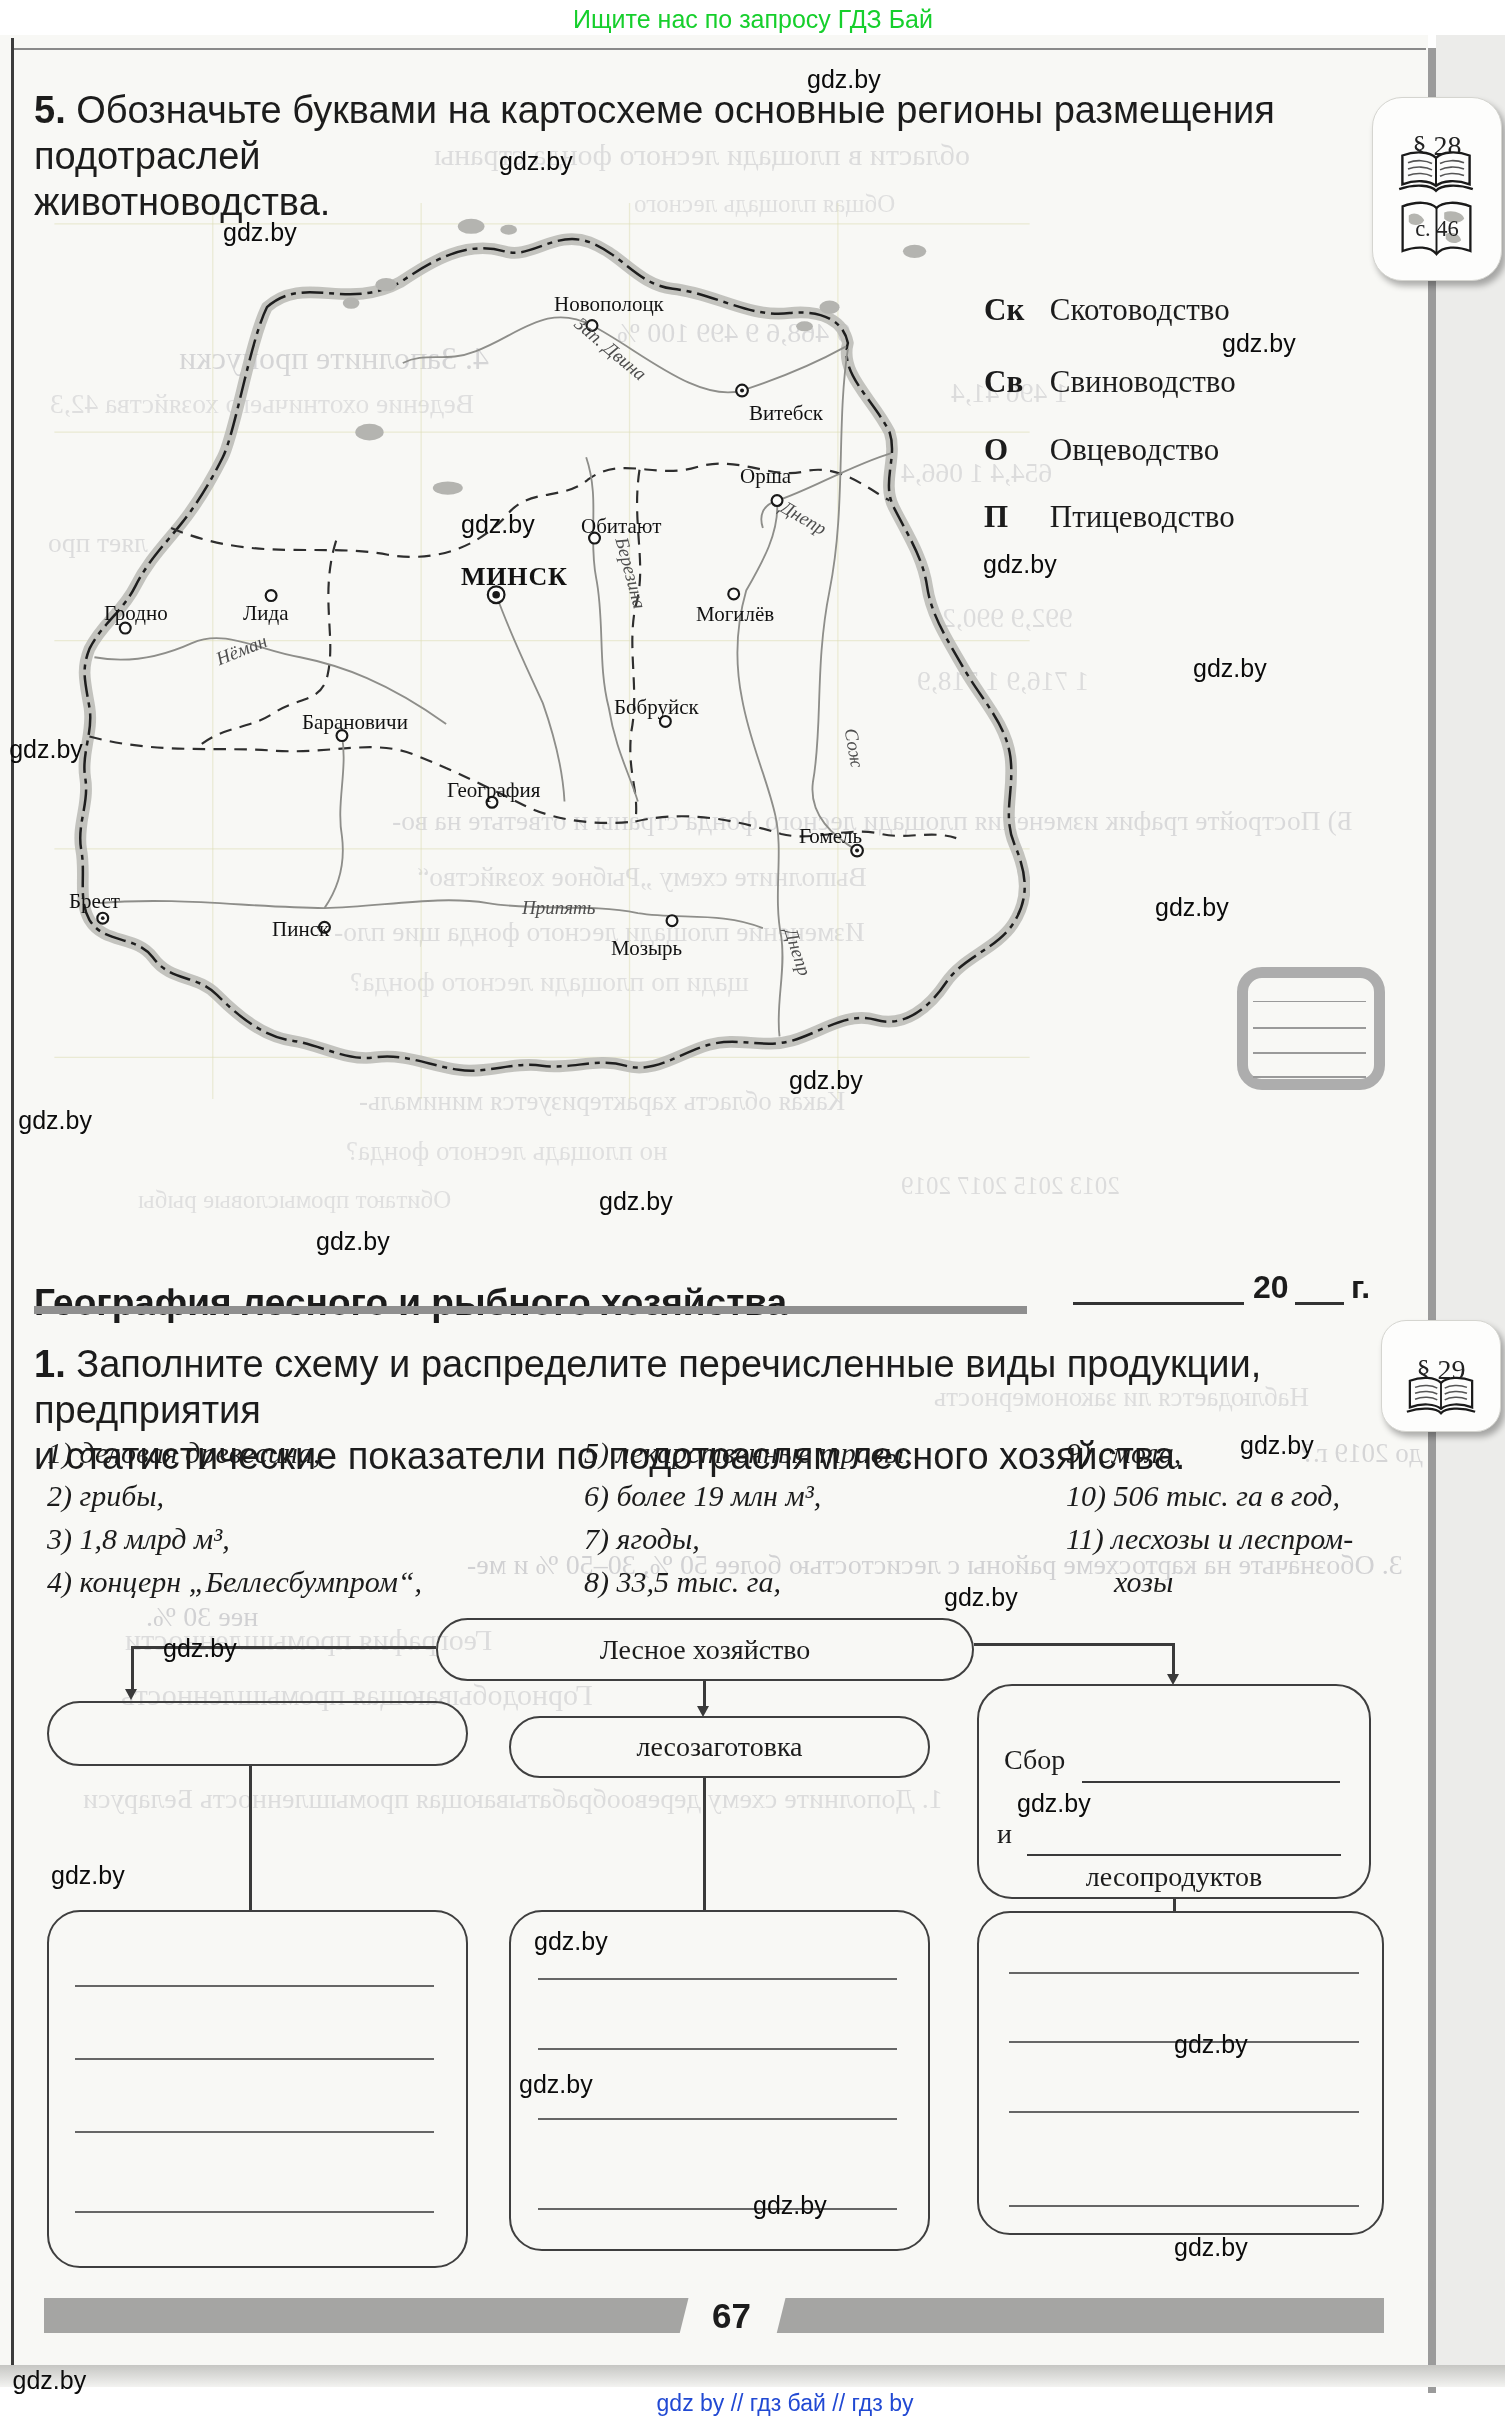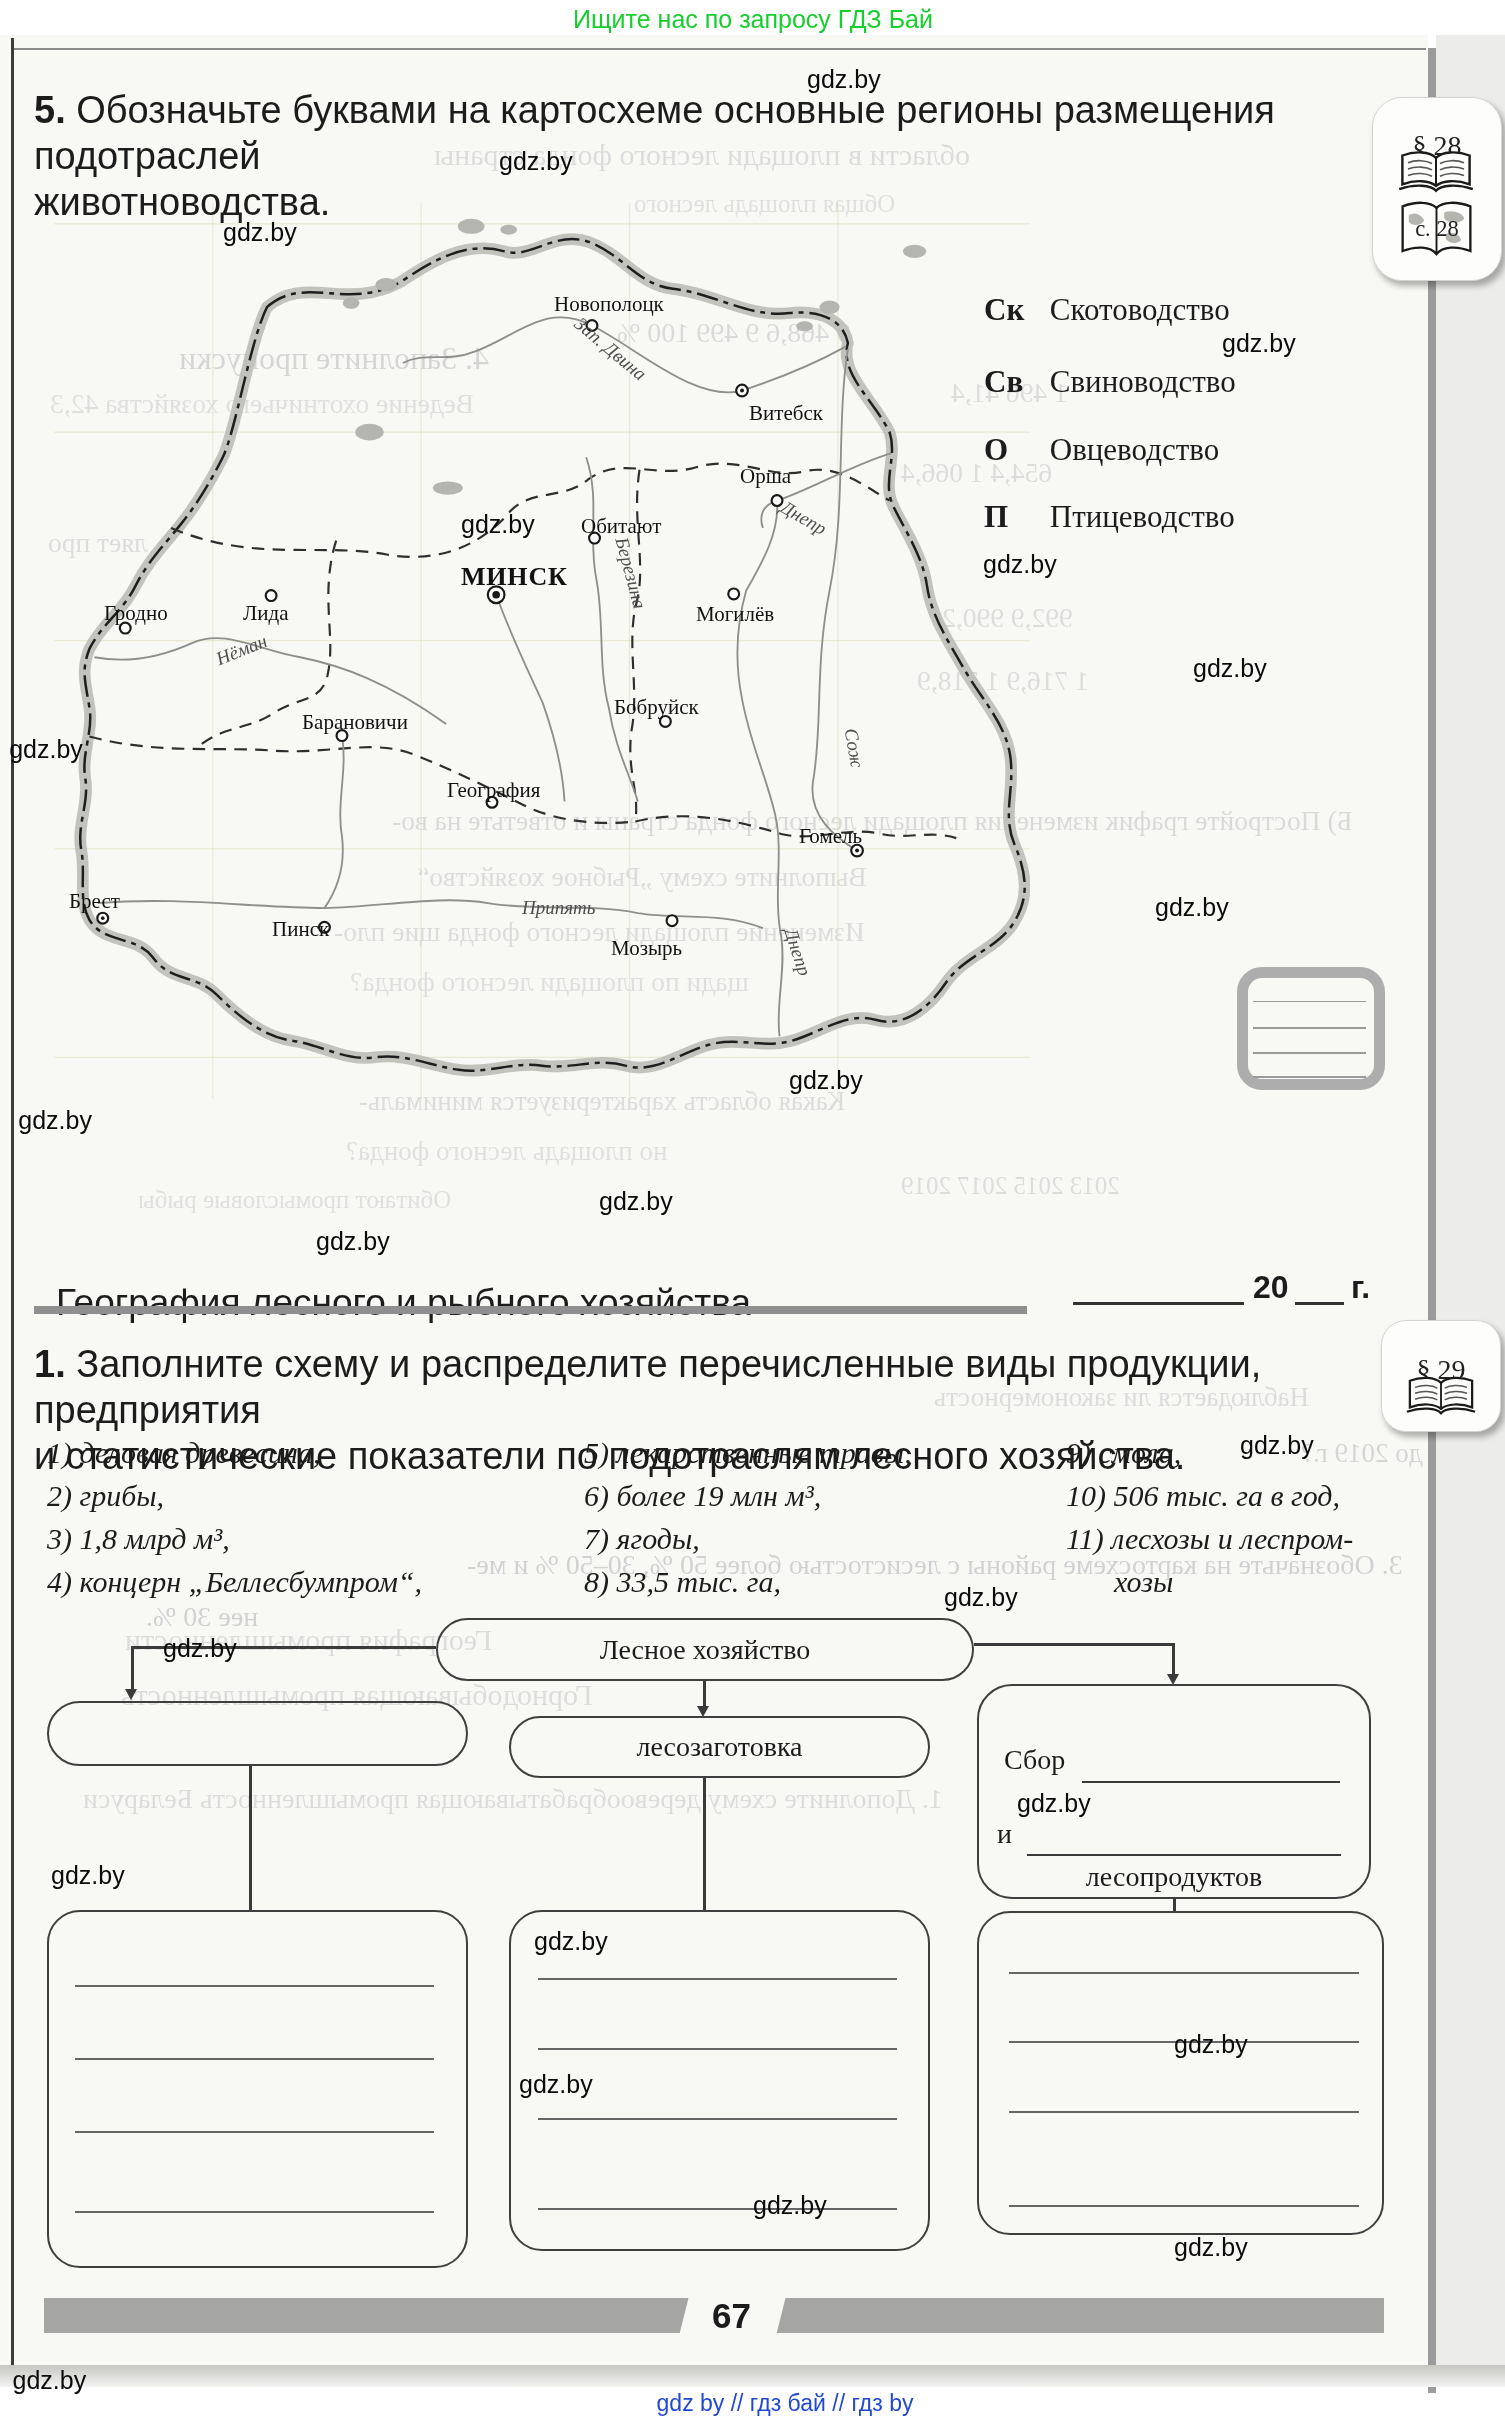--- a/index.html
+++ b/index.html
@@ -39,21 +39,21 @@
   
   .tab{position:absolute;background:#fdfdfc;border:0.8px solid #d5d5d0;z-index:10;
        box-shadow:3.3px 5px 6.7px rgba(0,0,0,0.30);}
   .tab28{left:1372px;top:97px;width:128px;height:182px;border-radius:30px;}
   .tab29{left:1381px;top:1320px;width:118px;height:110px;border-radius:25px;}
   .par-label{position:absolute;left:0;width:100%;text-align:center;font-family:"Liberation Serif",serif;
              font-size:28px;color:#222;margin-top:20px;}
   .pageref{position:absolute;left:0;width:100%;text-align:center;font-family:"Liberation Serif",serif;
            font-size:22.5px;color:#222;z-index:2;}
   
-  .heading{position:absolute;left:34px;top:1257px;font-size:37px;font-weight:normal;z-index:5;white-space:nowrap;margin-left:22px;}
+  .heading{position:absolute;left:34px;top:1257px;font-size:37px;font-weight:bold;z-index:5;white-space:nowrap;}
   .head-rule{position:absolute;left:34px;top:1306px;width:993px;height:7.5px;background:#8f8f8f;z-index:5;}
   .date-line{position:absolute;background:#333;height:2.5px;z-index:5;}
   .date-txt{position:absolute;font-size:32px;font-weight:bold;z-index:5;}
   
   .col{position:absolute;z-index:5;font-family:"Liberation Serif",serif;font-style:italic;font-size:30px;}
   .col span{display:block;height:43px;white-space:nowrap;}
   
   .sbox{position:absolute;border:2.5px solid #3f3f3f;border-radius:33px;background:transparent;
         box-sizing:border-box;z-index:5;font-family:"Liberation Serif",serif;font-size:28px;
         display:flex;align-items:center;justify-content:center;}
@@ -148,21 +148,21 @@
       <line x1="50" y1="12" x2="50" y2="47" stroke="#1a1a1a" stroke-width="2.5"></line>
       <path d="M15 18 C25 14 38 15 45 19 M15 26 C25 22 38 23 45 27 M15 34 C25 30 38 31 45 35" stroke="#555" fill="none" stroke-width="2"></path>
       <path d="M55 19 C62 15 75 14 85 18 M55 27 C62 23 75 22 85 26 M55 35 C62 31 75 30 85 34" stroke="#555" fill="none" stroke-width="2"></path>
       <path d="M4 51 C24 44 44 46 50 53 C56 46 76 44 96 51" fill="none" stroke="#1a1a1a" stroke-width="3"></path>
     </svg>
     <svg width="77" height="62" viewBox="0 0 100 80" style="position:absolute;left:25px;top:102px;">
       <path d="M50 10 C42 2 24 1 6 8 L6 66 C24 59 42 60 50 70 C58 60 76 59 94 66 L94 8 C76 1 58 2 50 10 Z" fill="#fdfdfc" stroke="#1a1a1a" stroke-width="3"></path>
       <line x1="50" y1="10" x2="50" y2="70" stroke="#1a1a1a" stroke-width="2.5"></line>
       <path d="M14 20 C20 14 30 18 34 26 C30 34 18 34 14 28 Z M60 16 C70 12 84 16 86 24 C80 32 66 30 60 24 Z M62 44 C70 40 80 44 82 52 C76 58 66 56 62 50 Z" fill="#b5b5b0" stroke="none"></path>
     </svg>
-    <span class="pageref" style="top:118px;">с. 28</span>
+    <span class="pageref" style="top:118px;">с. 46</span>
   </div>
 
   <div class="map">
     <svg viewBox="0 0 1170 1075" width="976" height="896">
       <g stroke="#dedeb8" stroke-opacity="0.55" stroke-width="1.5">
         <line x1="190" y1="0" x2="190" y2="1075"></line>
           <line x1="440" y1="0" x2="440" y2="1075"></line>
         <line x1="690" y1="0" x2="690" y2="1075"></line>
           <line x1="940" y1="0" x2="940" y2="1075"></line>
         <line x1="0" y1="25" x2="1170" y2="25"></line>

